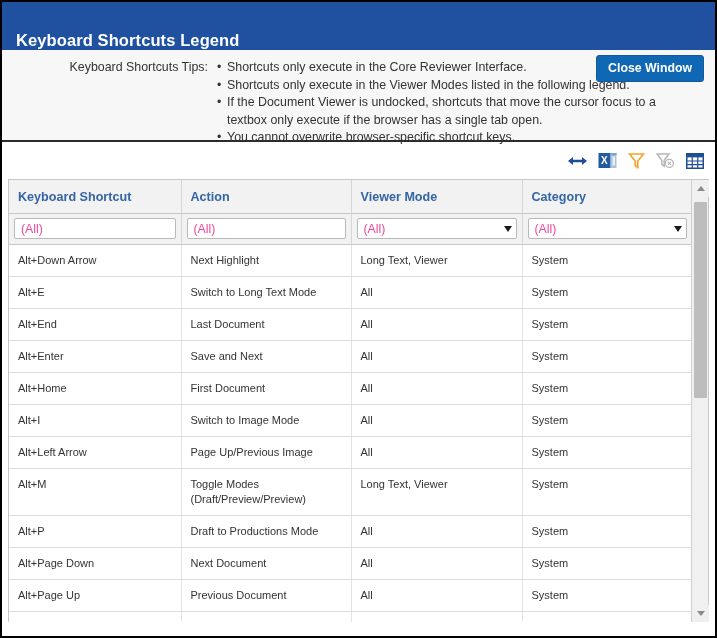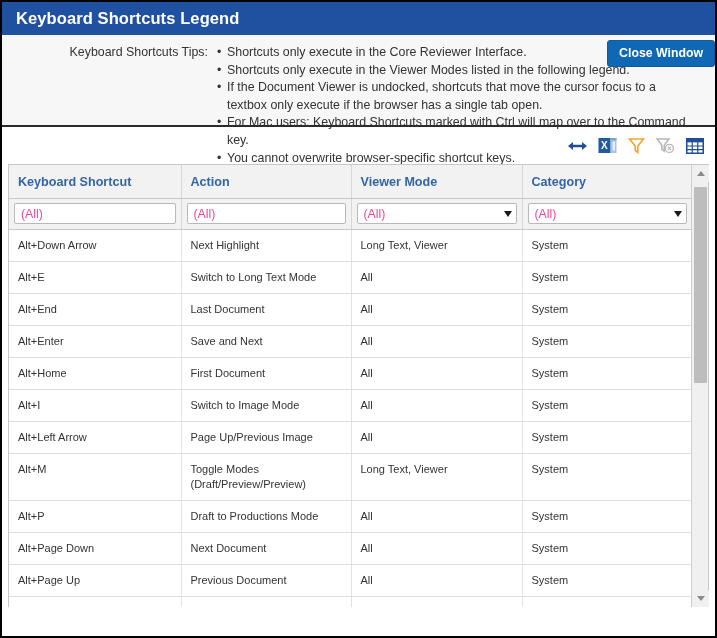--- a/index.html
+++ b/index.html
@@ -16,24 +16,24 @@
     width: 717px;
     height: 638px;
     box-sizing: border-box;
     background: #ffffff;
     border: 2px solid #000000;
     overflow: hidden;
   }
 
   
   .titlebar {
-    height: 33px;
+    height: 48px;
     background: #1f51a0;
     display: flex;
-    align-items: center;
+    align-items: flex-end;
     padding: 0 0 0 14px;
     box-sizing: border-box;
   }
   .titlebar .title {
     color: #ffffff;
     font-size: 16.5px;
     font-weight: bold;
     letter-spacing: 0.1px;
   }
 
@@ -74,21 +74,21 @@
   }
   .tips-list li::before {
     content: "\2022";
     position: absolute;
     left: 0;
     top: 0;
     color: #333333;
   }
   .close-btn {
     position: absolute;
-    right: 0;
+    right: 11px;
     top: 5px;
     background: #1068b5;
     color: #ffffff;
     border: 1px solid #0d5d9e;
     border-radius: 3px;
     font-size: 12.3px;
     font-weight: bold;
     font-family: "Liberation Sans", sans-serif;
     padding: 6px 11px 7px 11px;
     cursor: pointer;
@@ -246,21 +246,20 @@
     <span class="title">Keyboard Shortcuts Legend</span>
   </div>
 
   <div class="tips-panel">
     <div class="tips-row">
       <div class="tips-label">Keyboard Shortcuts Tips:</div>
       <ul class="tips-list">
           <li>Shortcuts only execute in the Core Reviewer Interface.</li>
           <li>Shortcuts only execute in the Viewer Modes listed in the following legend.</li>
           <li>If the Document Viewer is undocked, shortcuts that move the cursor focus to a textbox only execute if the browser has a single tab open.</li>
-          <li>For Mac users: Keyboard Shortcuts marked with Ctrl will map over to the Command key.</li>
           <li>You cannot overwrite browser-specific shortcut keys.</li>
         </ul>
     </div>
     <button class="close-btn">Close Window</button>
   </div>
 
   <div class="toolbar">
     <span class="tool-icon">
       <svg width="19" height="14" viewBox="0 0 19 14">
         <g fill="#1f4e96">

